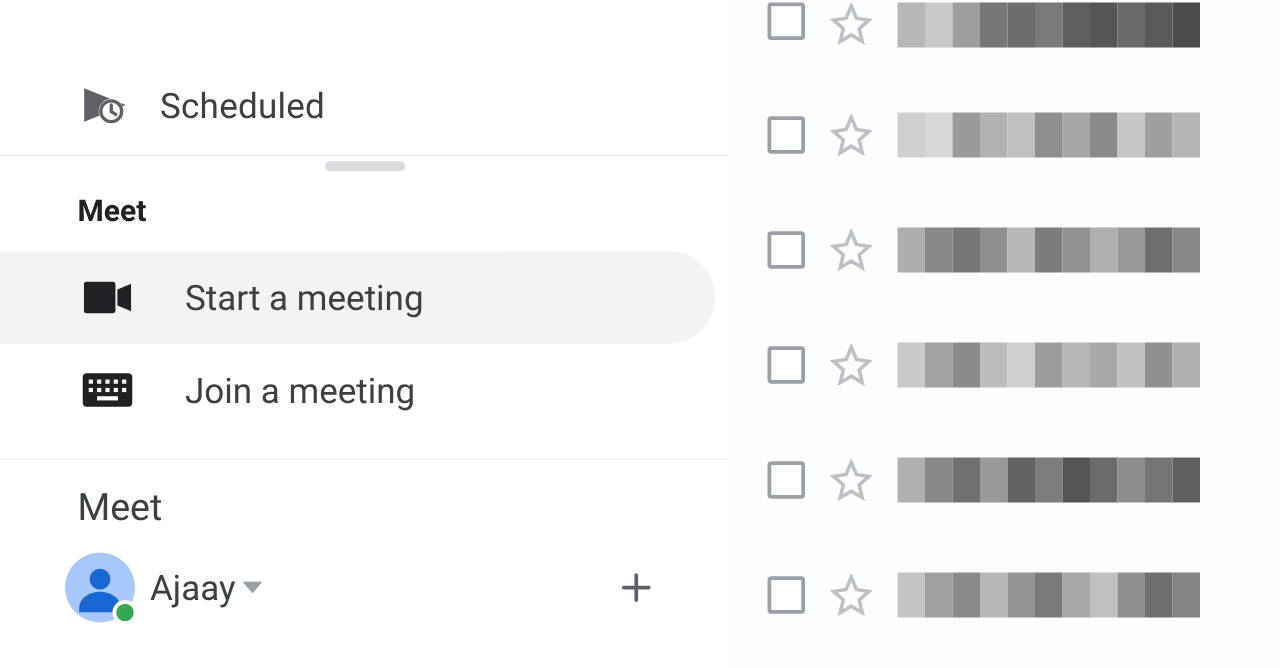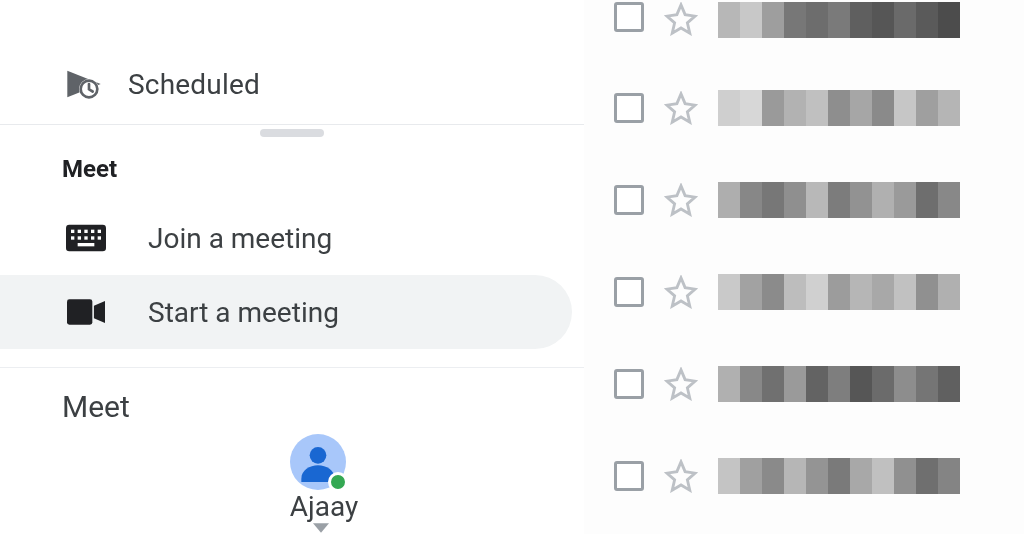--- a/index.html
+++ b/index.html
@@ -26,21 +26,21 @@
   .badge { background:#1a73e8; color:#fff; font-size:22px; font-weight:500; padding:4px 14px; border-radius:8px; letter-spacing:.3px; }
 
   
   .meet-item { display:flex; align-items:center; height:74px; padding-left:64px; gap:40px; border-radius: 0 40px 40px 0; margin-right:12px; }
   .meet-item.active { background:#f1f3f4; }
   .meet-item .mi-icon { width:44px; display:flex; justify-content:center; }
   .meet-item .mi-label { font-size:28px; color:#3c4043; }
 
   
   .chat-hdr { padding-left:62px; font-size:30px; font-weight:400; color:#3c4043; height:56px; display:flex; align-items:flex-end; }
-  .chat-row { display:flex; align-items:center; padding-left:52px; height:72px; margin-top:10px;flex-direction:column; }
+  .chat-row { display:flex; align-items:center; padding-left:52px; height:72px; margin-top:10px; }
   .avatar-wrap { position:relative; width:56px; height:56px; }
   .avatar-bg { width:56px; height:56px; border-radius:50%; background:#a8c7fa; display:flex; align-items:center; justify-content:center; }
   .presence { position:absolute; right:-2px; bottom:-2px; width:20px; height:20px; border-radius:50%; background:#34a853; border:3px solid #fff; }
   .chat-name { font-size:28px; color:#3c4043; margin-left:12px; }
   .chat-caret { margin-left:6px; }
   .chat-plus { margin-left:auto; margin-right:60px; color:#5f6368; }
 
   
   .mail-row { display:flex; align-items:center; height:92px; gap:20px; padding-left:30px; border-bottom:0; }
   .chk { width:30px; height:30px; border:3px solid #9aa0a6; border-radius:3px; background:#fff; }
@@ -72,20 +72,30 @@
         </span>
       </div>
       <span class="label">Scheduled</span>
     </div>
 
     <div class="divider"></div>
     <div class="drag-handle"></div>
 
     <div class="section-hdr">
       <span class="title">Meet</span>
+    </div>
+
+    <div class="meet-item active">
+      <span class="mi-icon">
+        <svg class="ico" width="38" height="28" viewBox="0 0 24 16" fill="#202124">
+          <rect x="0" y="0" width="16" height="16" rx="1.5"></rect>
+          <path d="M17 4l7-3v14l-7-3z"></path>
+        </svg>
+      </span>
+      <span class="mi-label">Start a meeting</span>
     </div>
 
     <div class="meet-item">
       <span class="mi-icon">
         <svg class="ico" width="40" height="28" viewBox="0 0 24 16" fill="#202124">
           <rect x="0" y="0" width="24" height="16" rx="2"></rect>
           <g fill="#fff">
             <rect x="3" y="3" width="2" height="2"></rect>
               <rect x="7" y="3" width="2" height="2"></rect>
               <rect x="11" y="3" width="2" height="2"></rect>
@@ -96,30 +106,20 @@
               <rect x="11" y="7" width="2" height="2"></rect>
               <rect x="15" y="7" width="2" height="2"></rect>
               <rect x="19" y="7" width="2" height="2"></rect>
             <rect x="7" y="11" width="10" height="2"></rect>
           </g>
         </svg>
       </span>
       <span class="mi-label">Join a meeting</span>
     </div>
 
-    <div class="meet-item active">
-      <span class="mi-icon">
-        <svg class="ico" width="38" height="28" viewBox="0 0 24 16" fill="#202124">
-          <rect x="0" y="0" width="16" height="16" rx="1.5"></rect>
-          <path d="M17 4l7-3v14l-7-3z"></path>
-        </svg>
-      </span>
-      <span class="mi-label">Start a meeting</span>
-    </div>
-
     <div style="height:18px"></div>
     <div class="sep-line"></div>
 
     <div class="chat-hdr">
       <span>Meet</span>
     </div>
 
     <div class="chat-row">
       <div class="avatar-wrap">
         <div class="avatar-bg">

